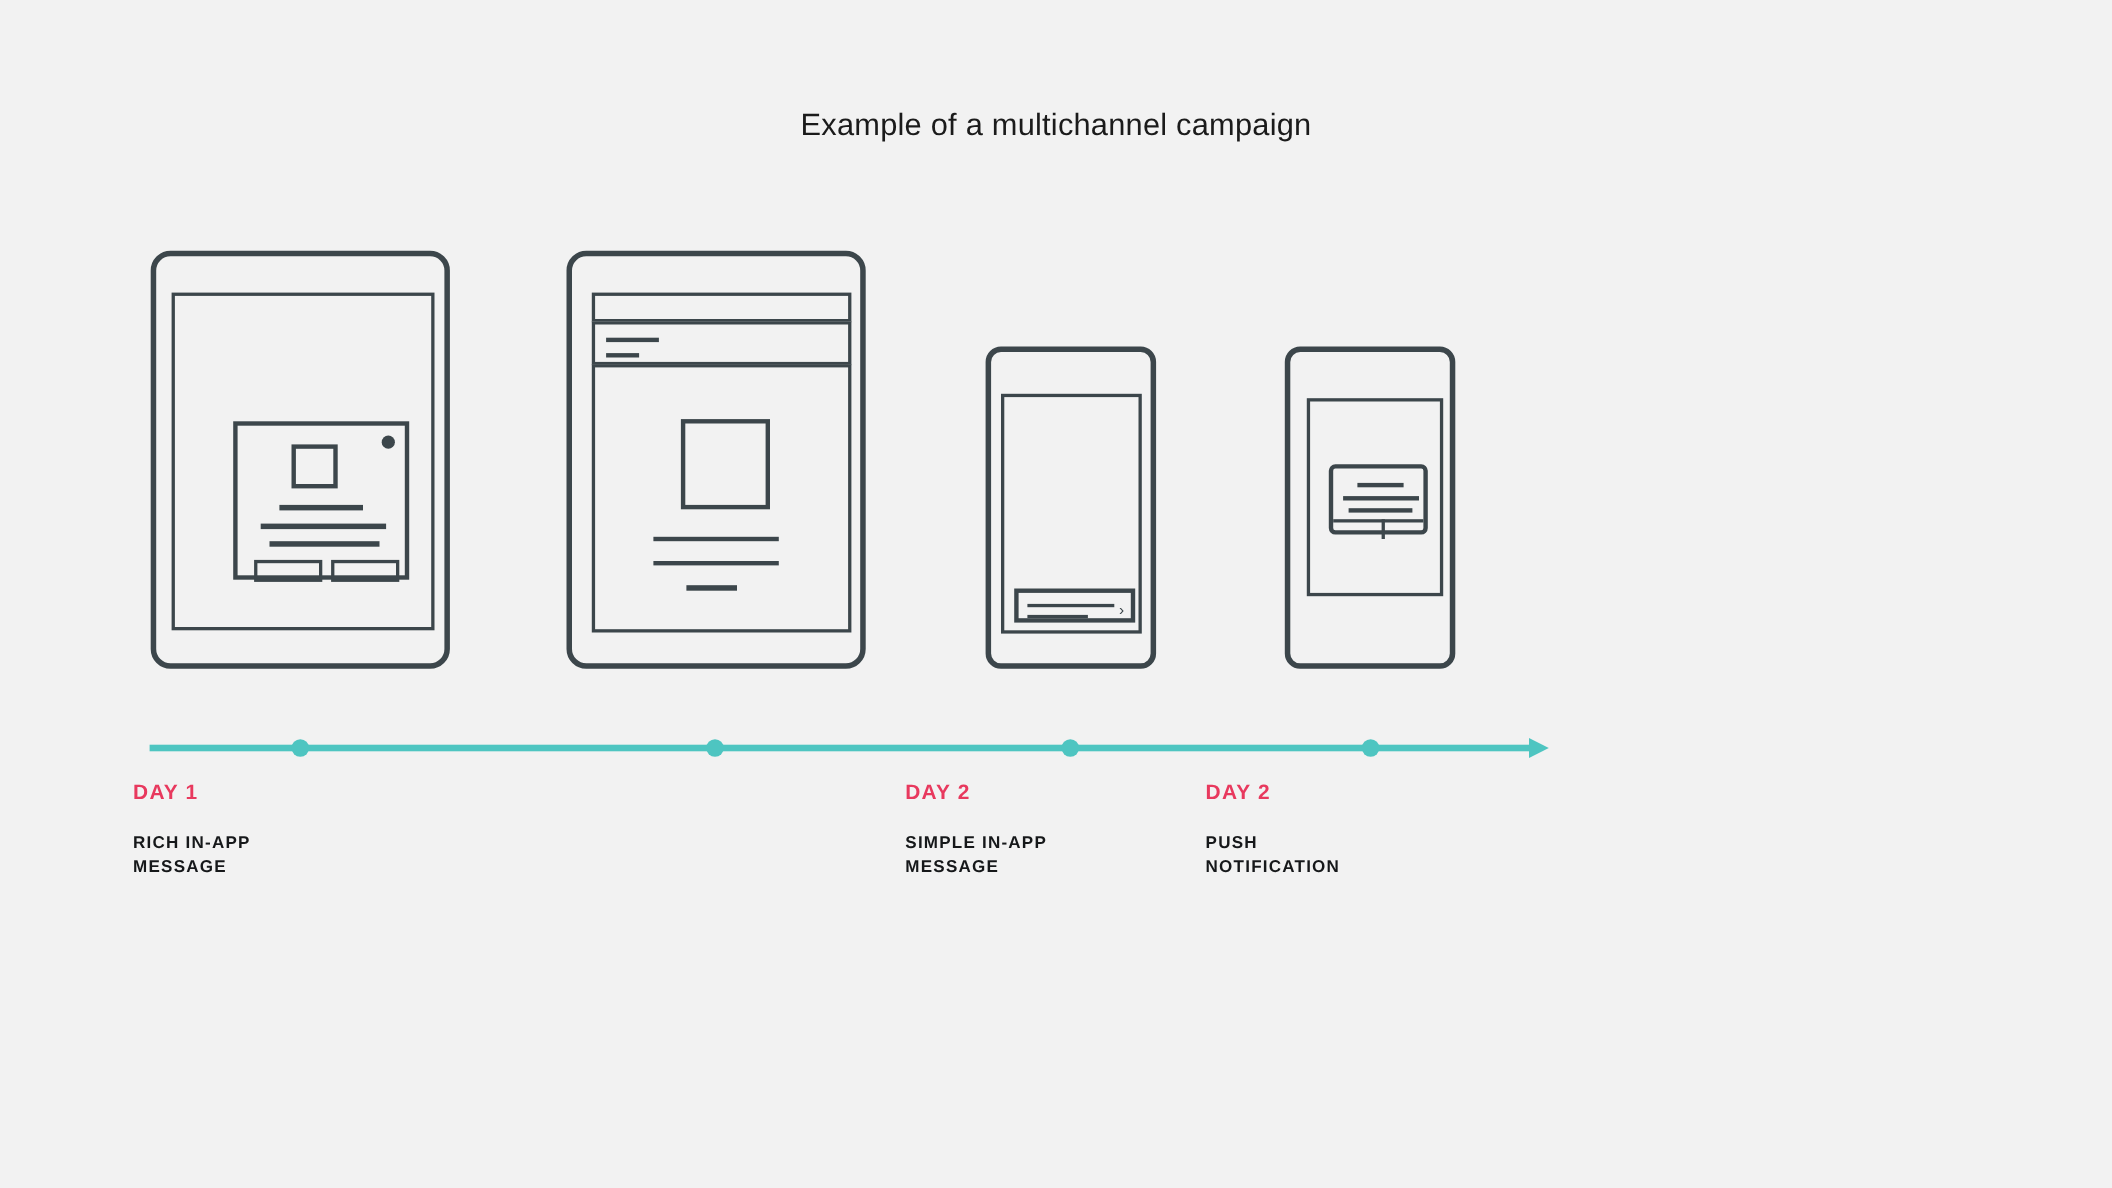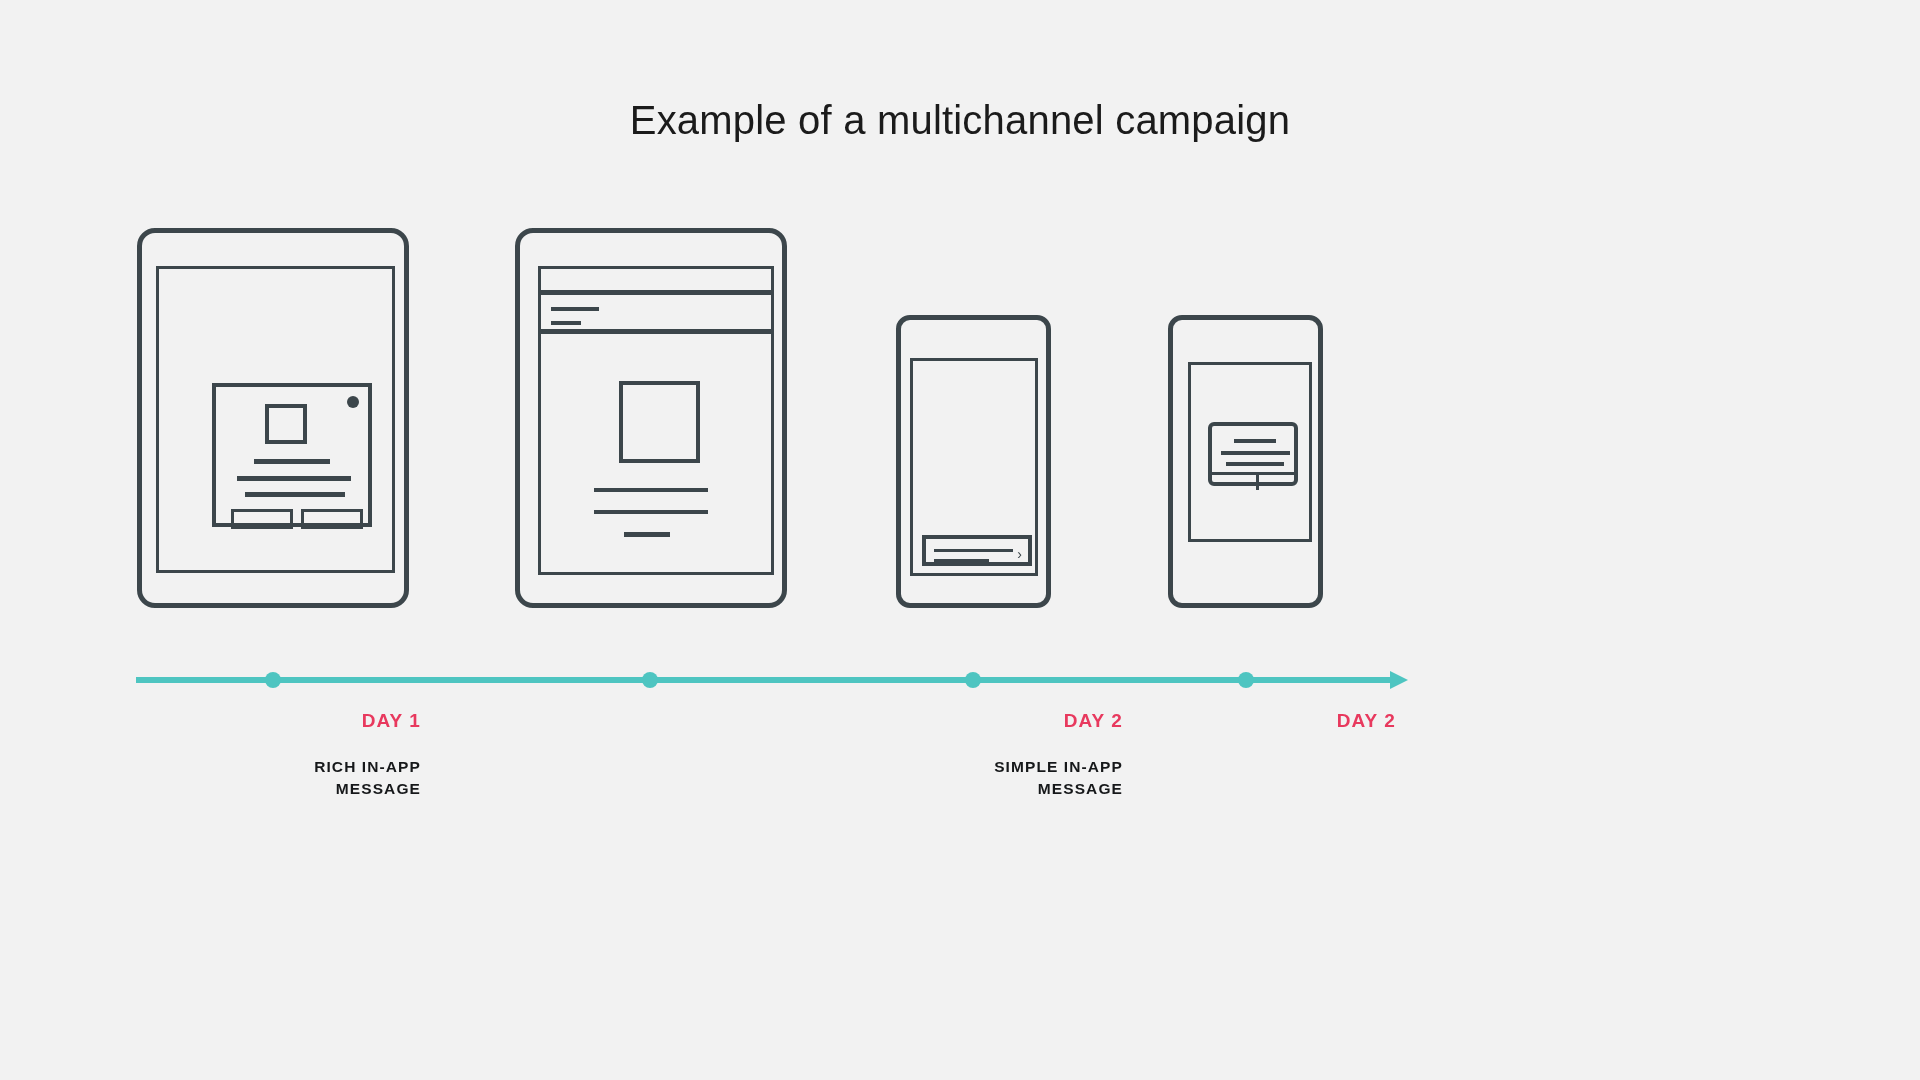--- a/index.html
+++ b/index.html
@@ -20,21 +20,21 @@
     inset: 0;
   }
 
   
   #page-title {
     position: absolute;
     top: 98px;
     left: 0;
     width: 1920px;
     text-align: center;
-    font-size: 40px;
+    font-size: 28px;
     font-weight: 300;
     letter-spacing: 0.2px;
     color: #1b1b1b;
     white-space: nowrap;
   }
 
   
   .device {
     position: absolute;
     box-sizing: border-box;
@@ -247,21 +247,21 @@
     height: 16px;
     border-radius: 50%;
     background: #4ec5c1;
   }
 
   
   .step-label {
     position: absolute;
     top: 710px;
     width: 300px;
-    text-align: right;
+    text-align: left;
   }
   .step-day {
     font-size: 19px;
     font-weight: bold;
     letter-spacing: 1.1px;
     color: #e8395e;
   }
   .step-channel {
     margin-top: 24px;
     font-size: 15.5px;
@@ -343,15 +343,17 @@
     <div class="step-channel">RICH IN-APP
 MESSAGE</div>
   </div>
   <div class="step-label" style="left:823px">
     <div class="step-day">DAY 2</div>
     <div class="step-channel">SIMPLE IN-APP
 MESSAGE</div>
   </div>
   <div class="step-label" style="left:1096px">
     <div class="step-day">DAY 2</div>
+    <div class="step-channel">PUSH
+NOTIFICATION</div>
   </div>
 
 </div>
 
 </body></html>

